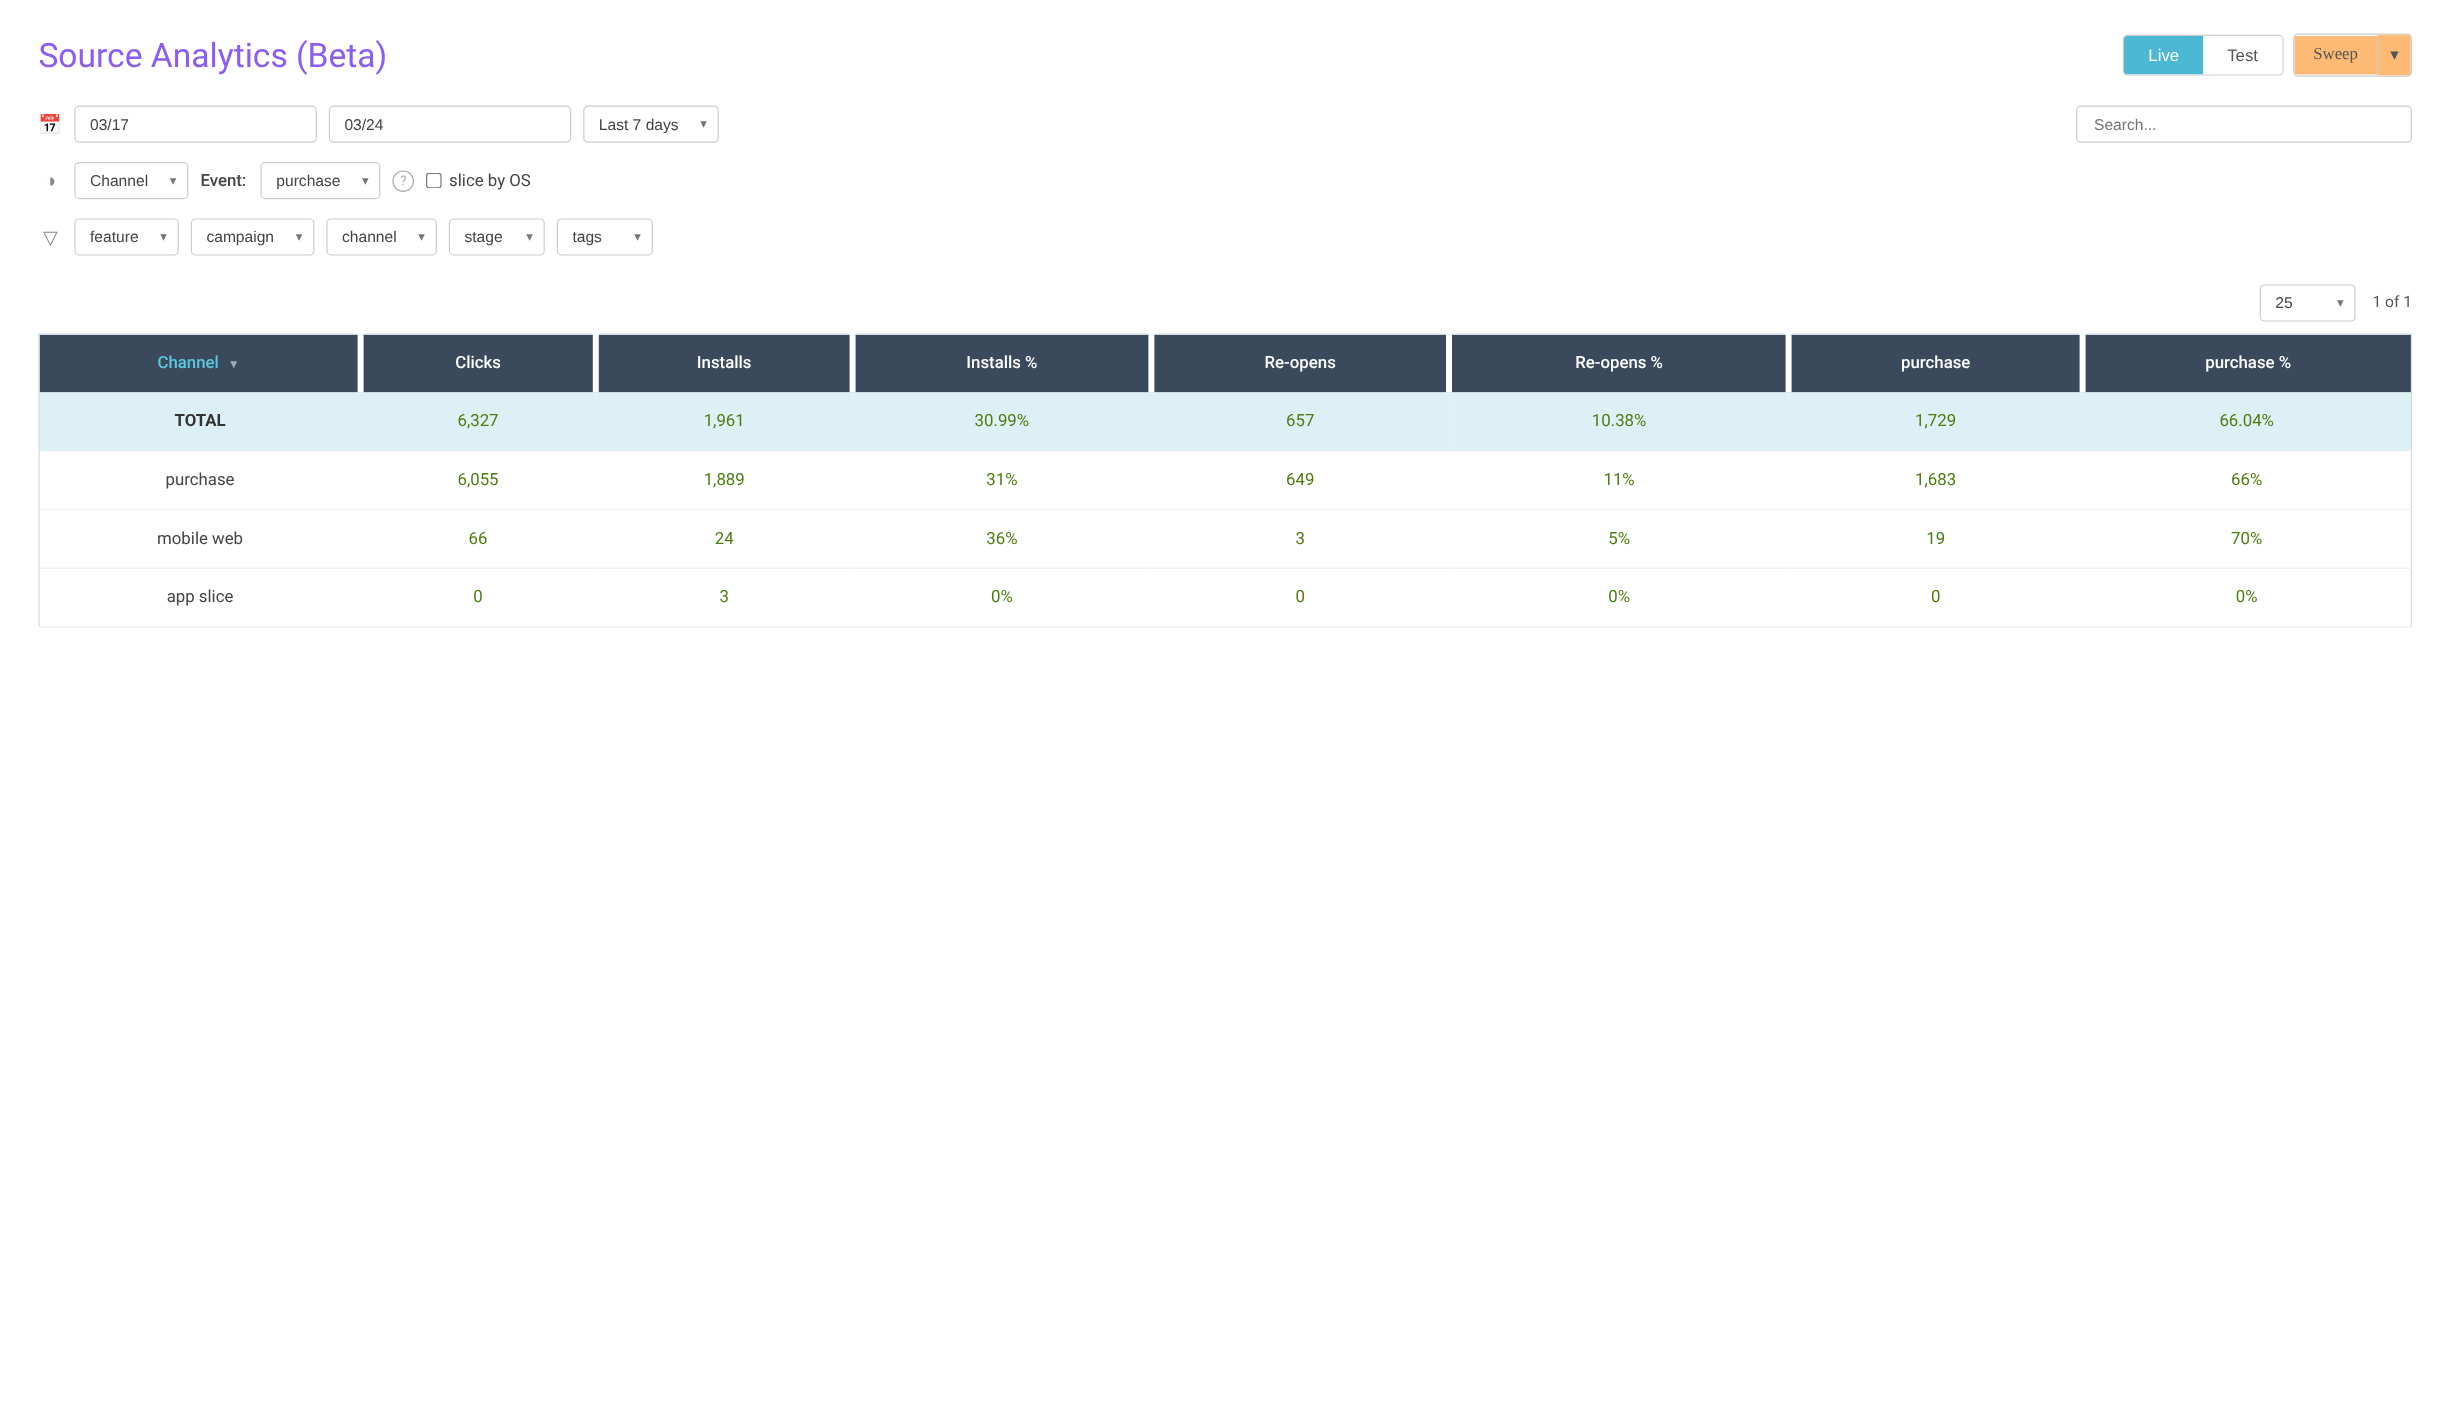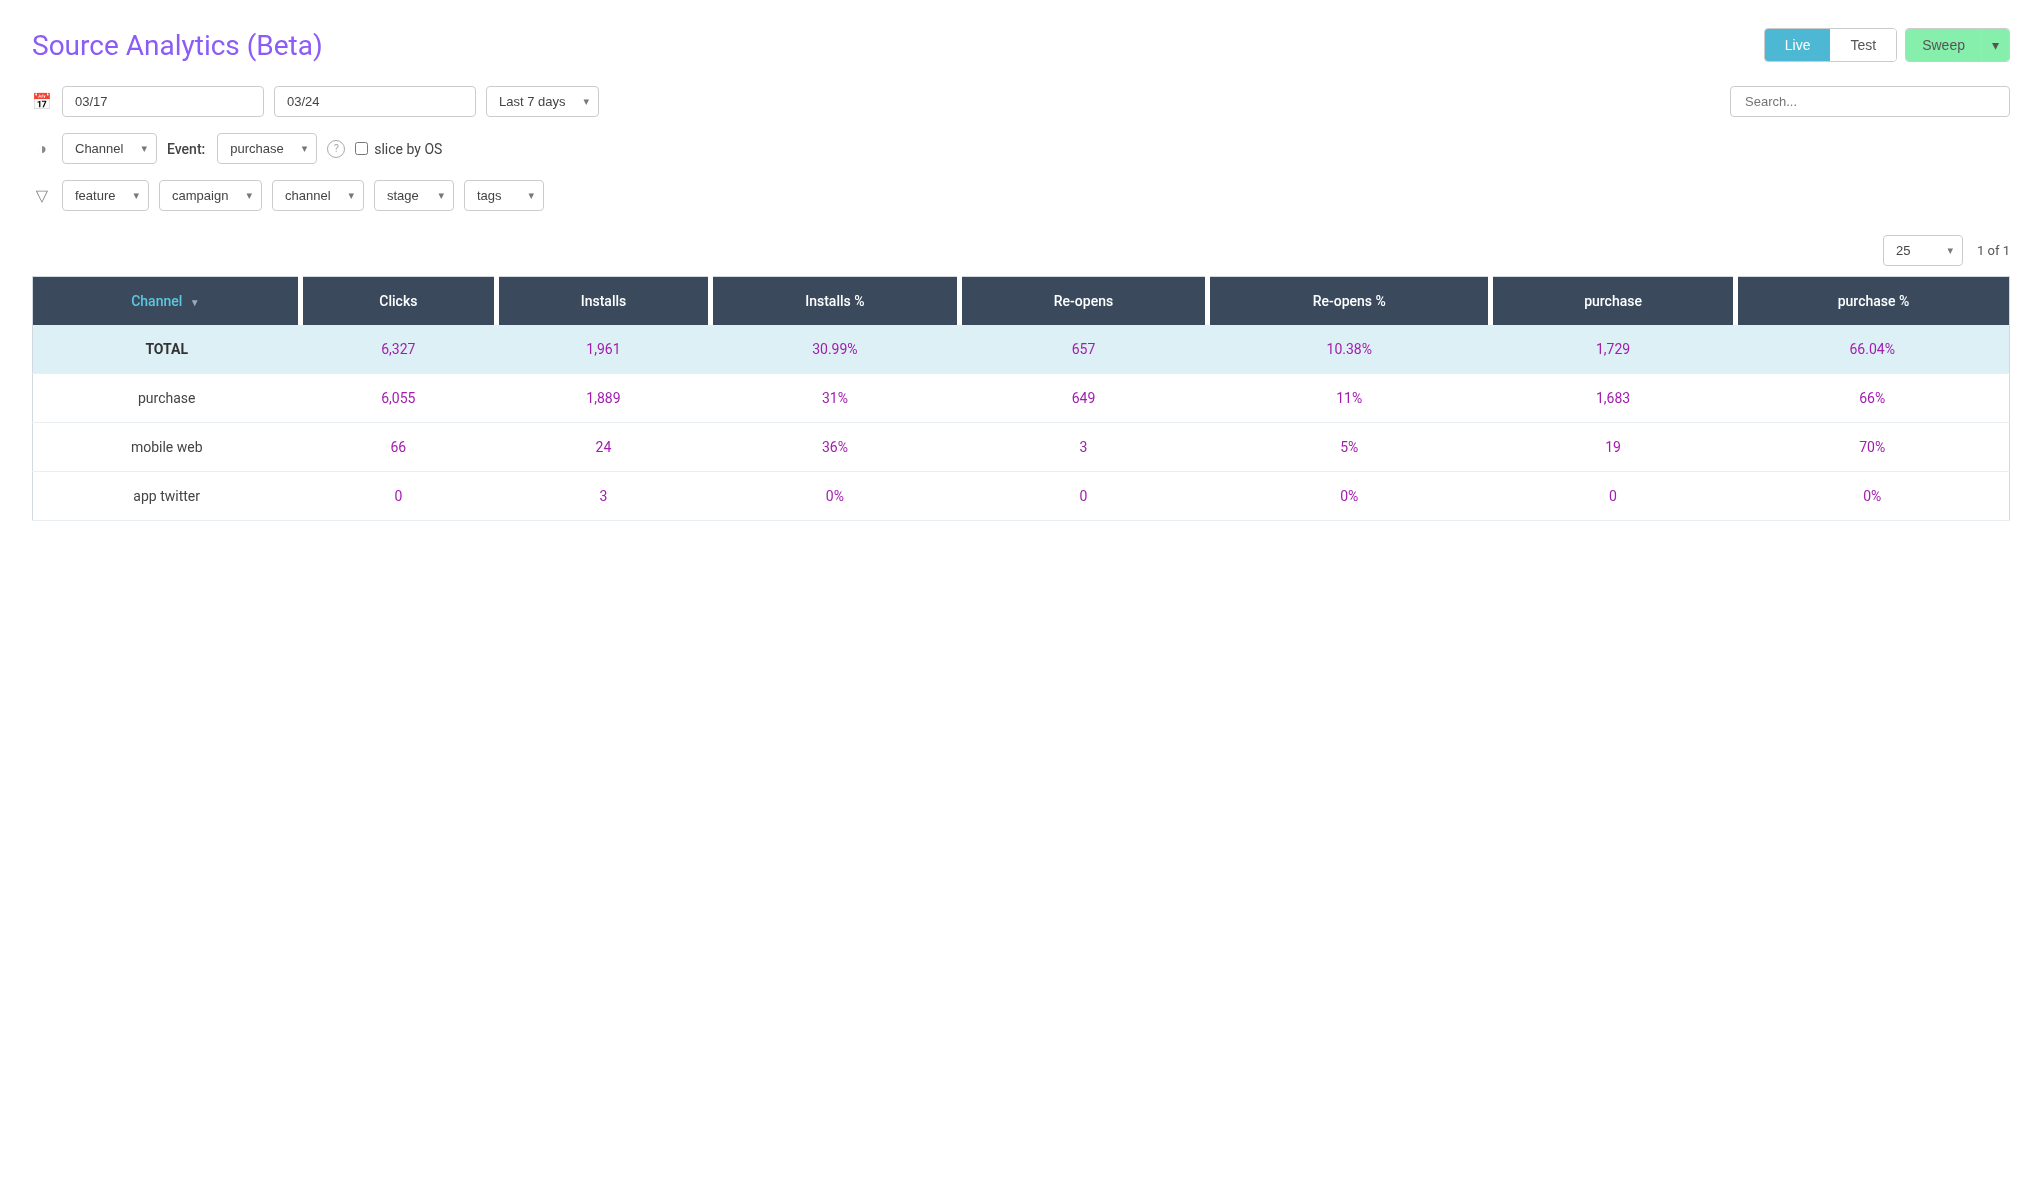--- a/index.html
+++ b/index.html
@@ -52,22 +52,23 @@
       align-items: center;
       border: 1px solid #ccc;
       border-radius: 4px;
       overflow: hidden;
     }
     .btn-sweep button {
       padding: 8px 16px;
       border: none;
       cursor: pointer;
       font-size: 14px;
-      background: #86efac;
+      background: #fdba74;
       color: #555;
+      font-family: Liberation Serif, serif;
     }
     .btn-sweep .arrow-btn {
       padding: 8px 10px;
       border-left: 1px solid #ccc;
     }
     .toolbar-row {
       display: flex;
       align-items: center;
       gap: 10px;
       margin-bottom: 16px;
@@ -200,21 +201,21 @@
     tbody tr {
       border-bottom: 1px solid #e8eef2;
     }
     tbody tr.total-row {
       background: #ddf0f5;
     }
     tbody td {
       padding: 16px 18px;
       text-align: center;
       font-size: 14px;
-      color: #a21caf;
+      color: #4d7c0f;
     }
     tbody td:first-child {
       font-weight: 400;
       color: #444;
     }
     tbody tr.total-row td:first-child {
       font-weight: 700;
       color: #333;
     }
   </style>
@@ -360,21 +361,21 @@
           <td>mobile web</td>
           <td>66</td>
           <td>24</td>
           <td>36%</td>
           <td>3</td>
           <td>5%</td>
           <td>19</td>
           <td>70%</td>
         </tr>
         <tr>
-          <td>app twitter</td>
+          <td>app slice</td>
           <td>0</td>
           <td>3</td>
           <td>0%</td>
           <td>0</td>
           <td>0%</td>
           <td>0</td>
           <td>0%</td>
         </tr>
       </tbody>
   </table>

